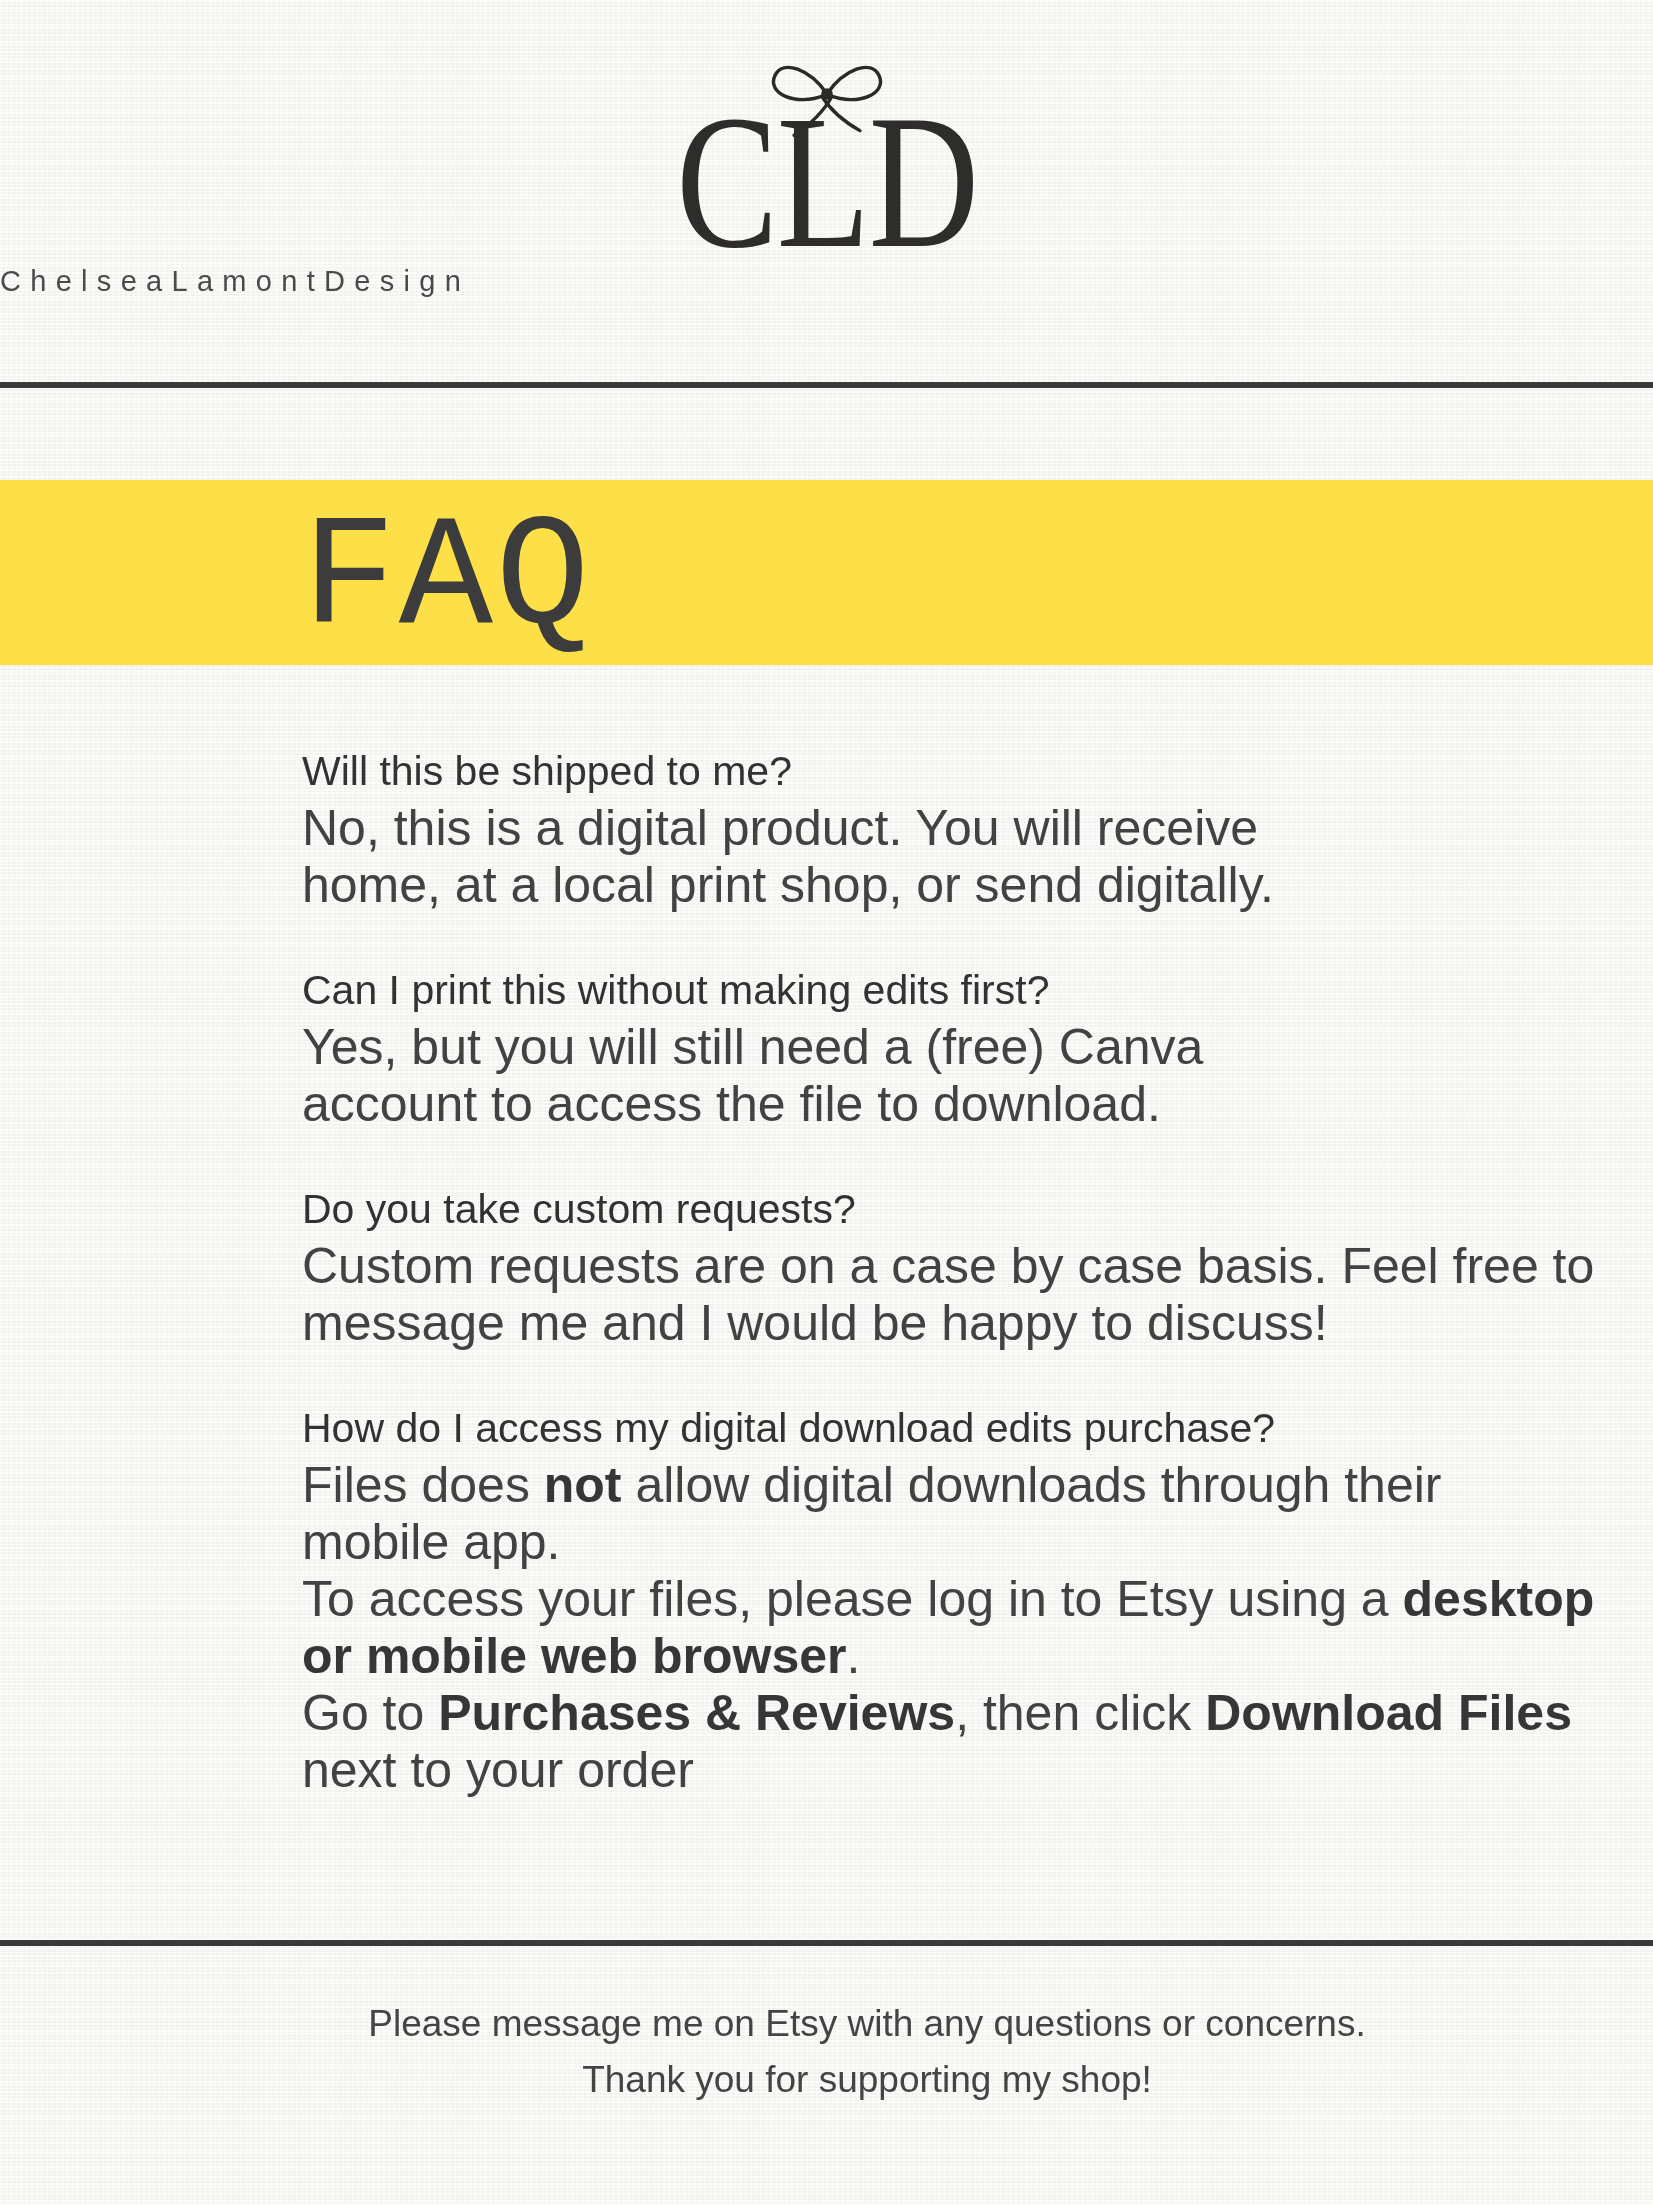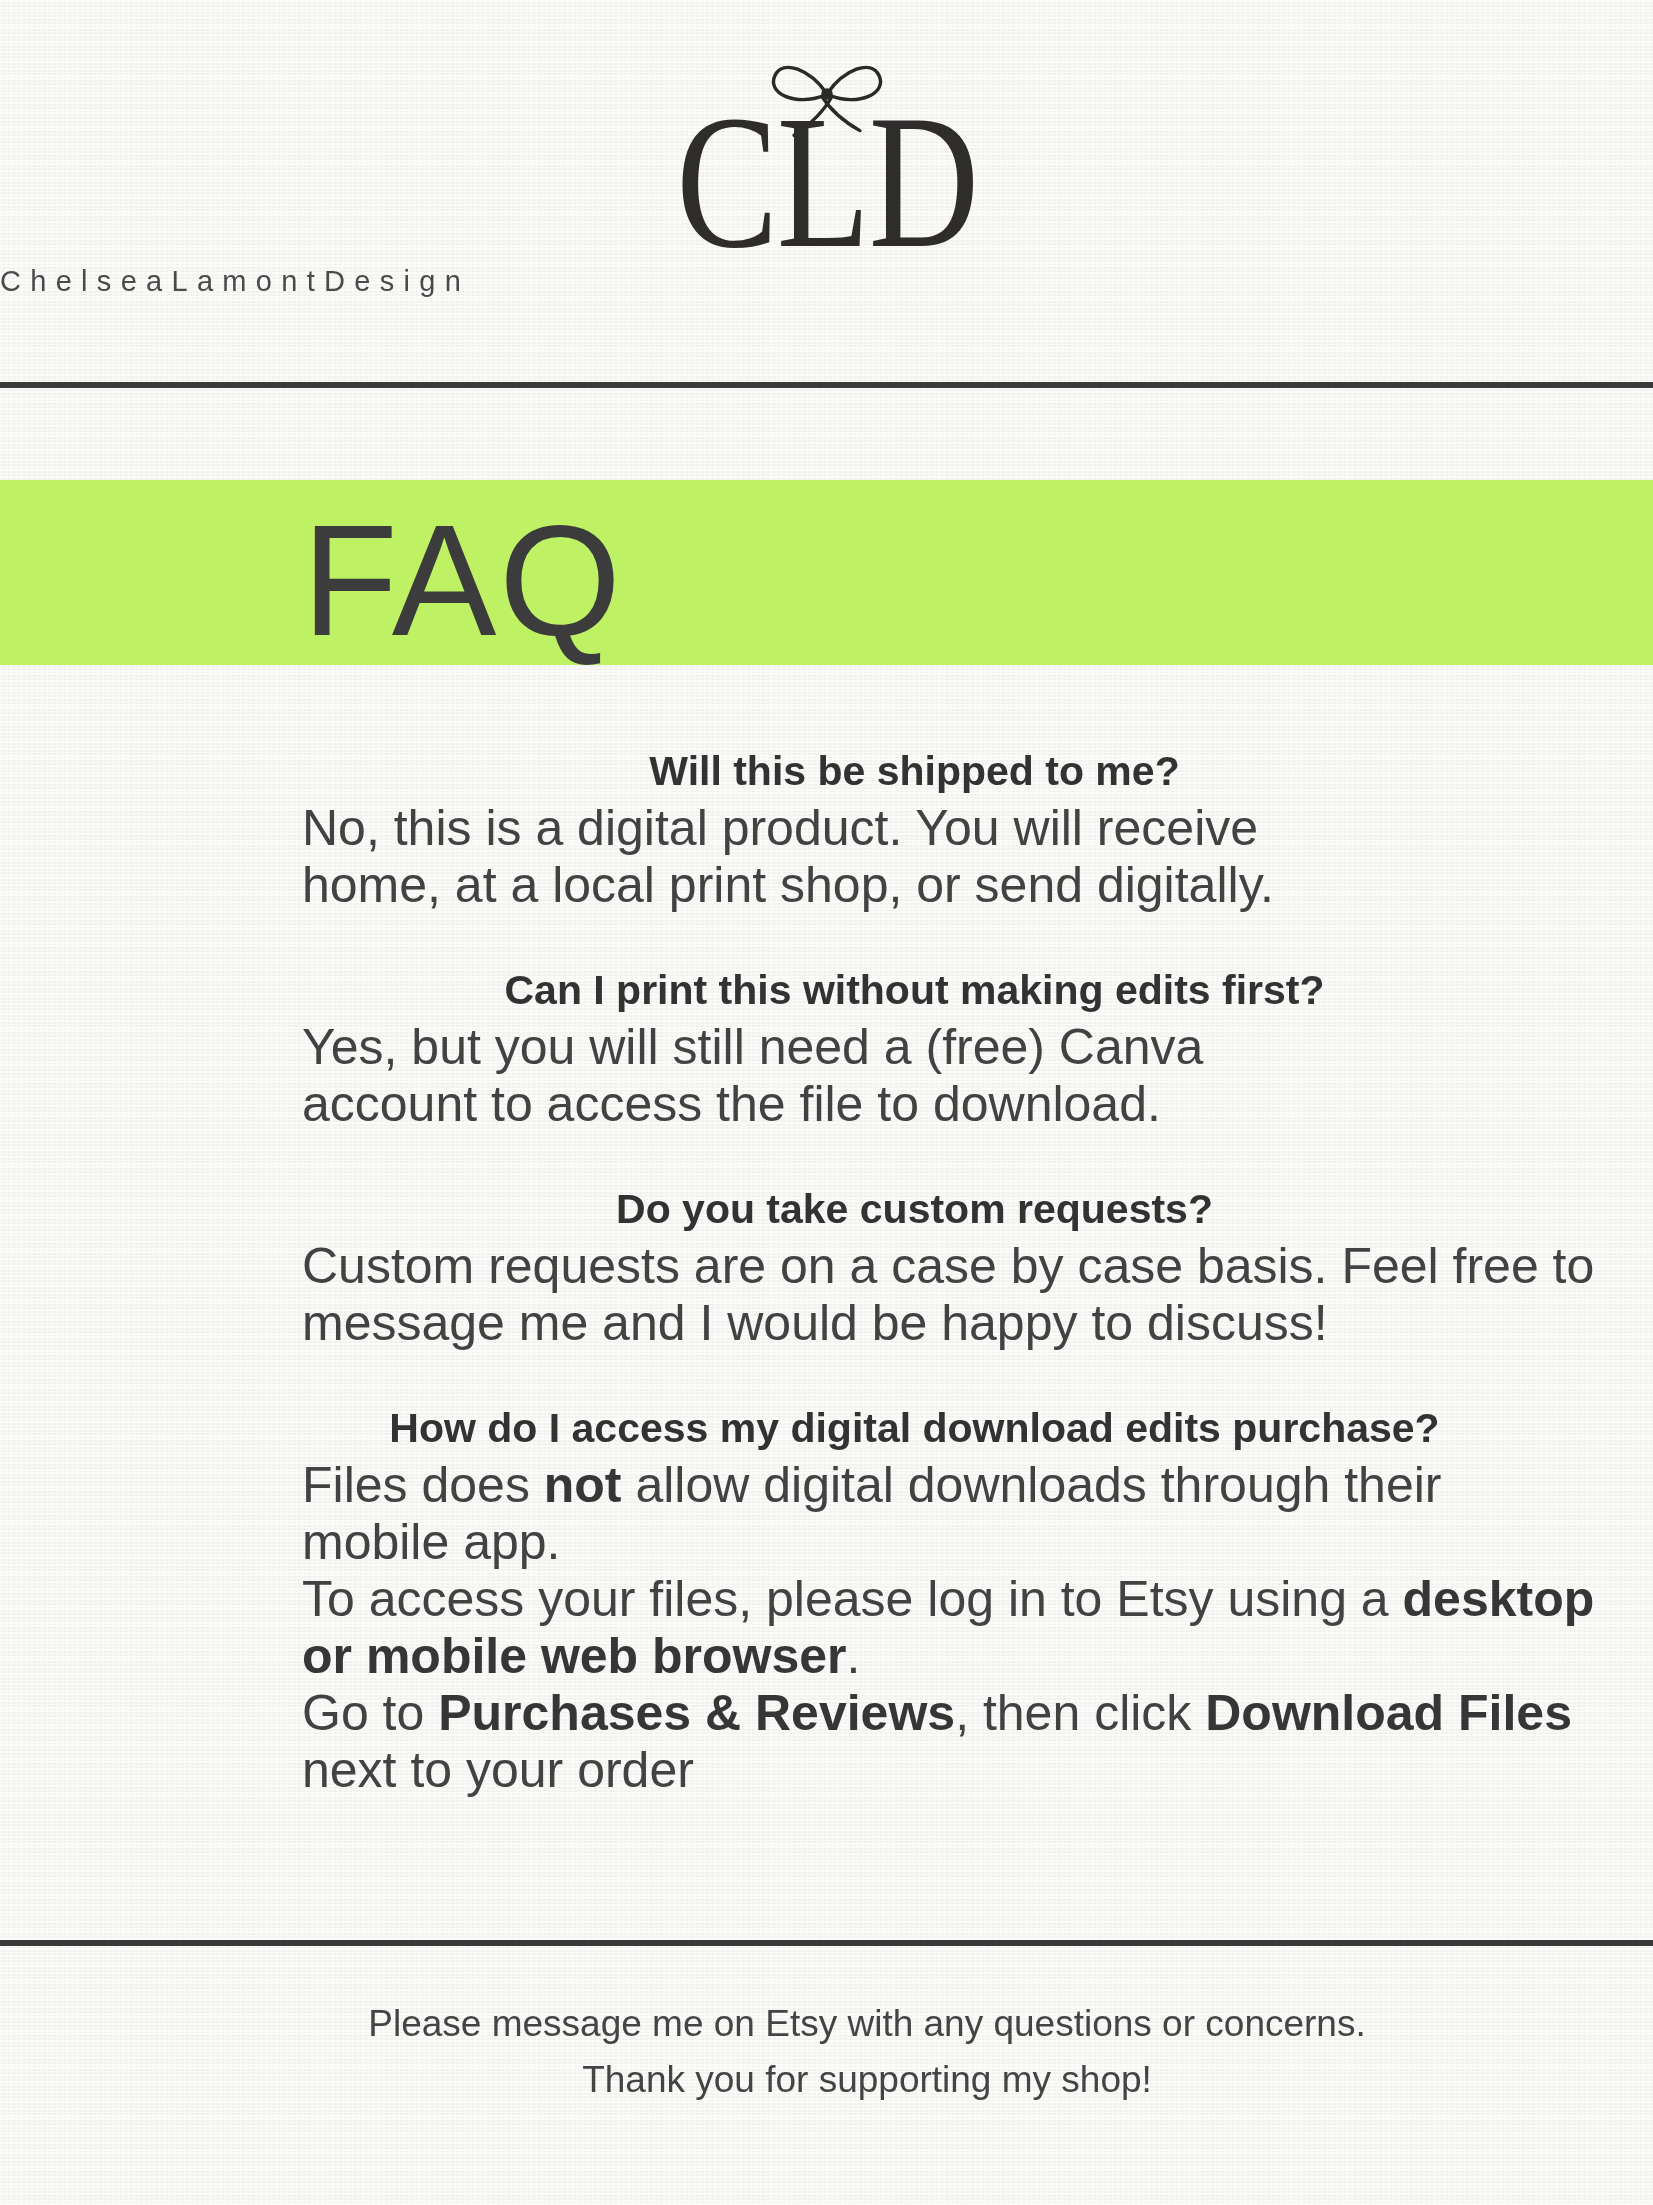--- a/index.html
+++ b/index.html
@@ -44,40 +44,40 @@
     letter-spacing: 9.3px;
     color: #4a4a4a;
   }
 
   .rule { left: 0; width: 100%; height: 6px; background: #3a3a3a; }
   .rule-top { top: 382px; }
   .rule-bottom { top: 1940px; }
 
   .banner {
     top: 480px; left: 0; width: 100%; height: 185px;
-    background: #bef264;
+    background: #fde047;
+    font-family: Liberation Mono, monospace;
   }
   .banner-title {
     position: absolute; left: 302px; top: 22px;
     font-size: 157px; line-height: 157px;
     font-weight: 300;
     letter-spacing: 2.5px;
     color: #3d3c3c;
   }
 
   .content {
     top: 743px; left: 302px; right: 127px;
   }
   .qa { margin: 0 0 48px 0; }
   .q {
-    font-weight: 700;
+    font-weight: 400;
     font-size: 41px; line-height: 57px;
     color: #333232;
     white-space: nowrap;
-    text-align: center;
   }
   .line {
     font-size: 50px; line-height: 57px;
     color: #434242;
     white-space: nowrap;
   }
   .line .b { font-weight: 700; color: #373636; text-align: right; }
 
   .footer {
     top: 1996px; left: 0; width: 100%;

